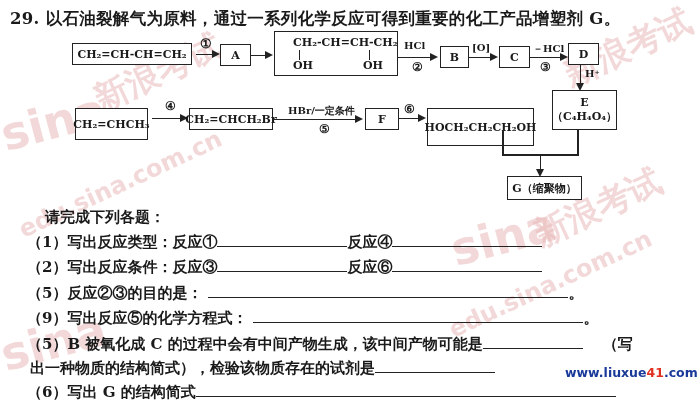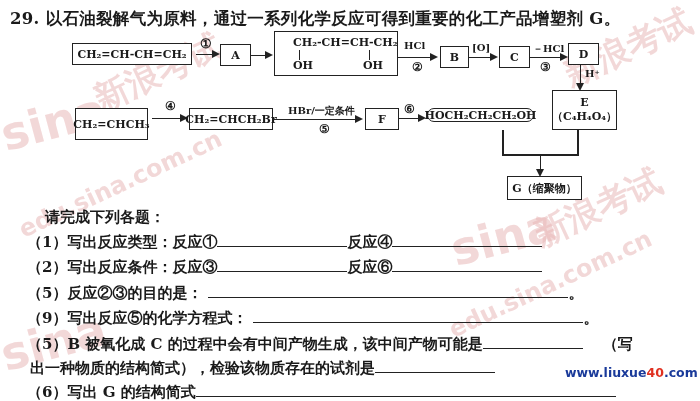--- a/index.html
+++ b/index.html
@@ -87,21 +87,21 @@
     <span>CH₂=CHCH₂Br</span>
   </div>
 <div class="lbl" style="left:288px;top:104px;">HBr/一定条件</div>
 <div class="arrow" style="left:273px;top:119px;width:88px;"></div>
 <div class="lbl" style="left:319px;top:122px;font-size:12px;">⑤</div>
 <div class="box" style="left:365px;top:108px;width:34px;height:22px;">
     <span>F</span>
   </div>
 <div class="arrow" style="left:399px;top:118px;width:25px;"></div>
 <div class="lbl" style="left:404px;top:102px;font-size:12px;">⑥</div>
-<div class="box" style="left:427px;top:108px;width:107px;height:14px;border-radius:11px;">
+<div class="box" style="left:427px;top:108px;width:107px;height:38px;">
     <span>HOCH₂CH₂CH₂OH</span>
   </div>
 
 <div class="line" style="left:502px;top:130px;width:1.6px;height:25px;"></div>
 <div class="line" style="left:577px;top:130px;width:1.6px;height:25px;"></div>
 <div class="line" style="left:502px;top:154px;width:77px;height:1.6px;"></div>
 <div class="varrow" style="left:540px;top:155px;height:20px;"></div>
 <div class="box" style="left:507px;top:176px;width:75px;height:24px;">
     <span>G（缩聚物）</span>
   </div>
@@ -129,14 +129,14 @@
 </div>
 <div class="q" style="left:30px;top:358px;">
   <span>出一种物质的结构简式），检验该物质存在的试剂是</span><span class="blank" style="width:120px;"></span>
 </div>
 
 <div class="q" style="top:382px;">
   <span>（6）写出 G 的结构简式</span><span class="blank" style="width:420px;"></span>
 </div>
 
 <div class="brand">
-  <div class="brand-url"><span>www.liuxue</span><span class="hl">40</span><span>.com</span></div>
+  <div class="brand-url"><span>www.liuxue</span><span class="hl">41</span><span>.com</span></div>
 </div>
 
 </body></html>

